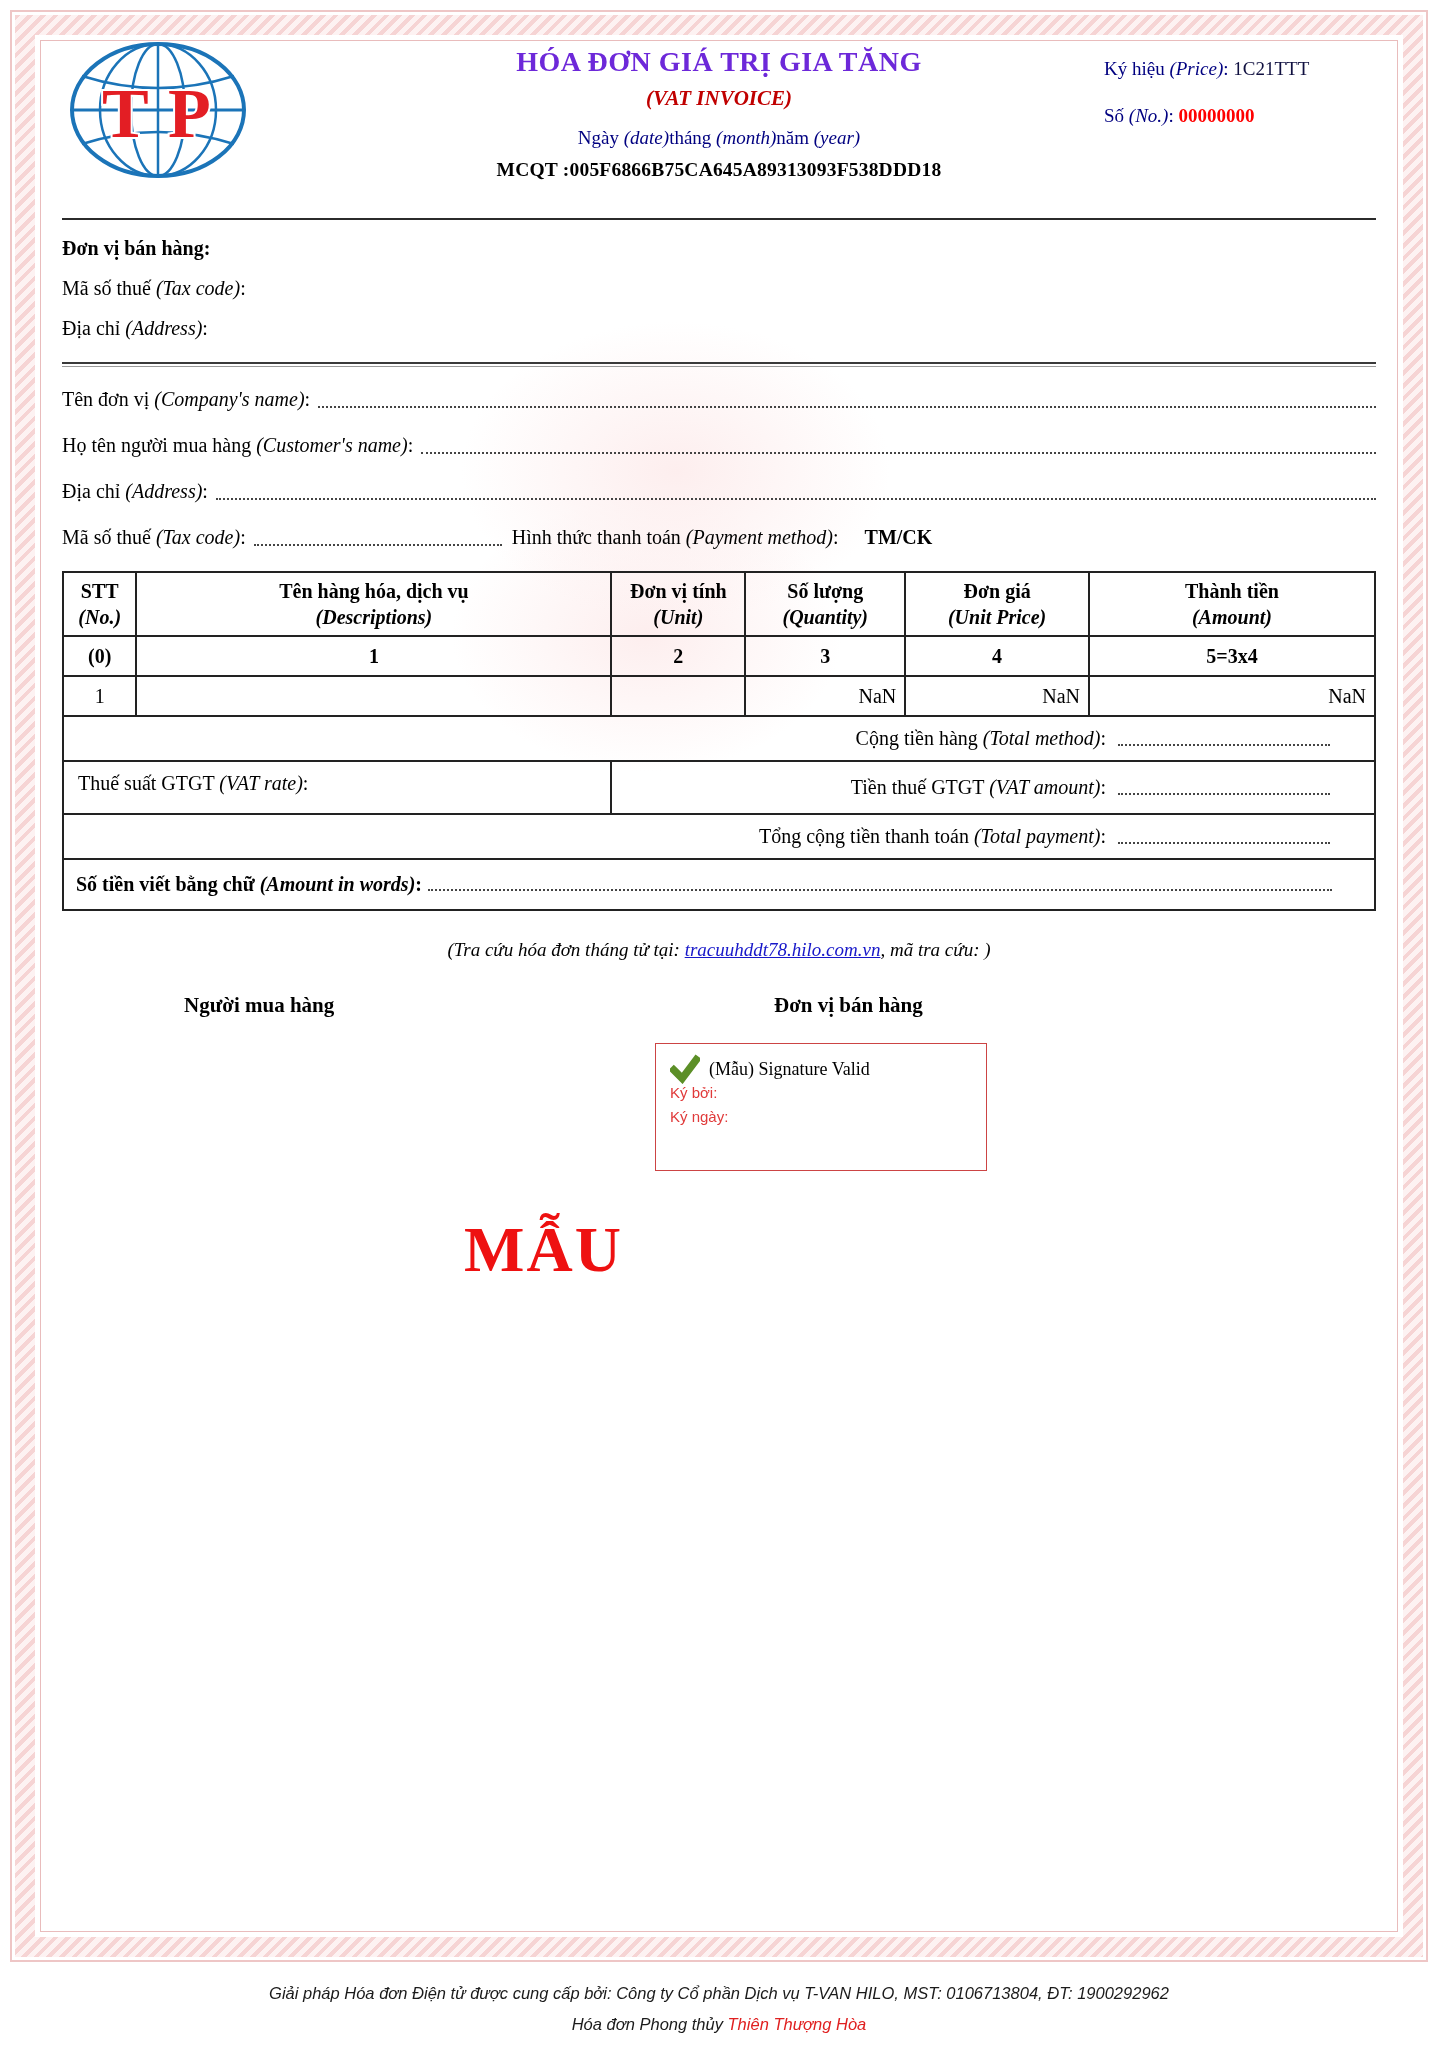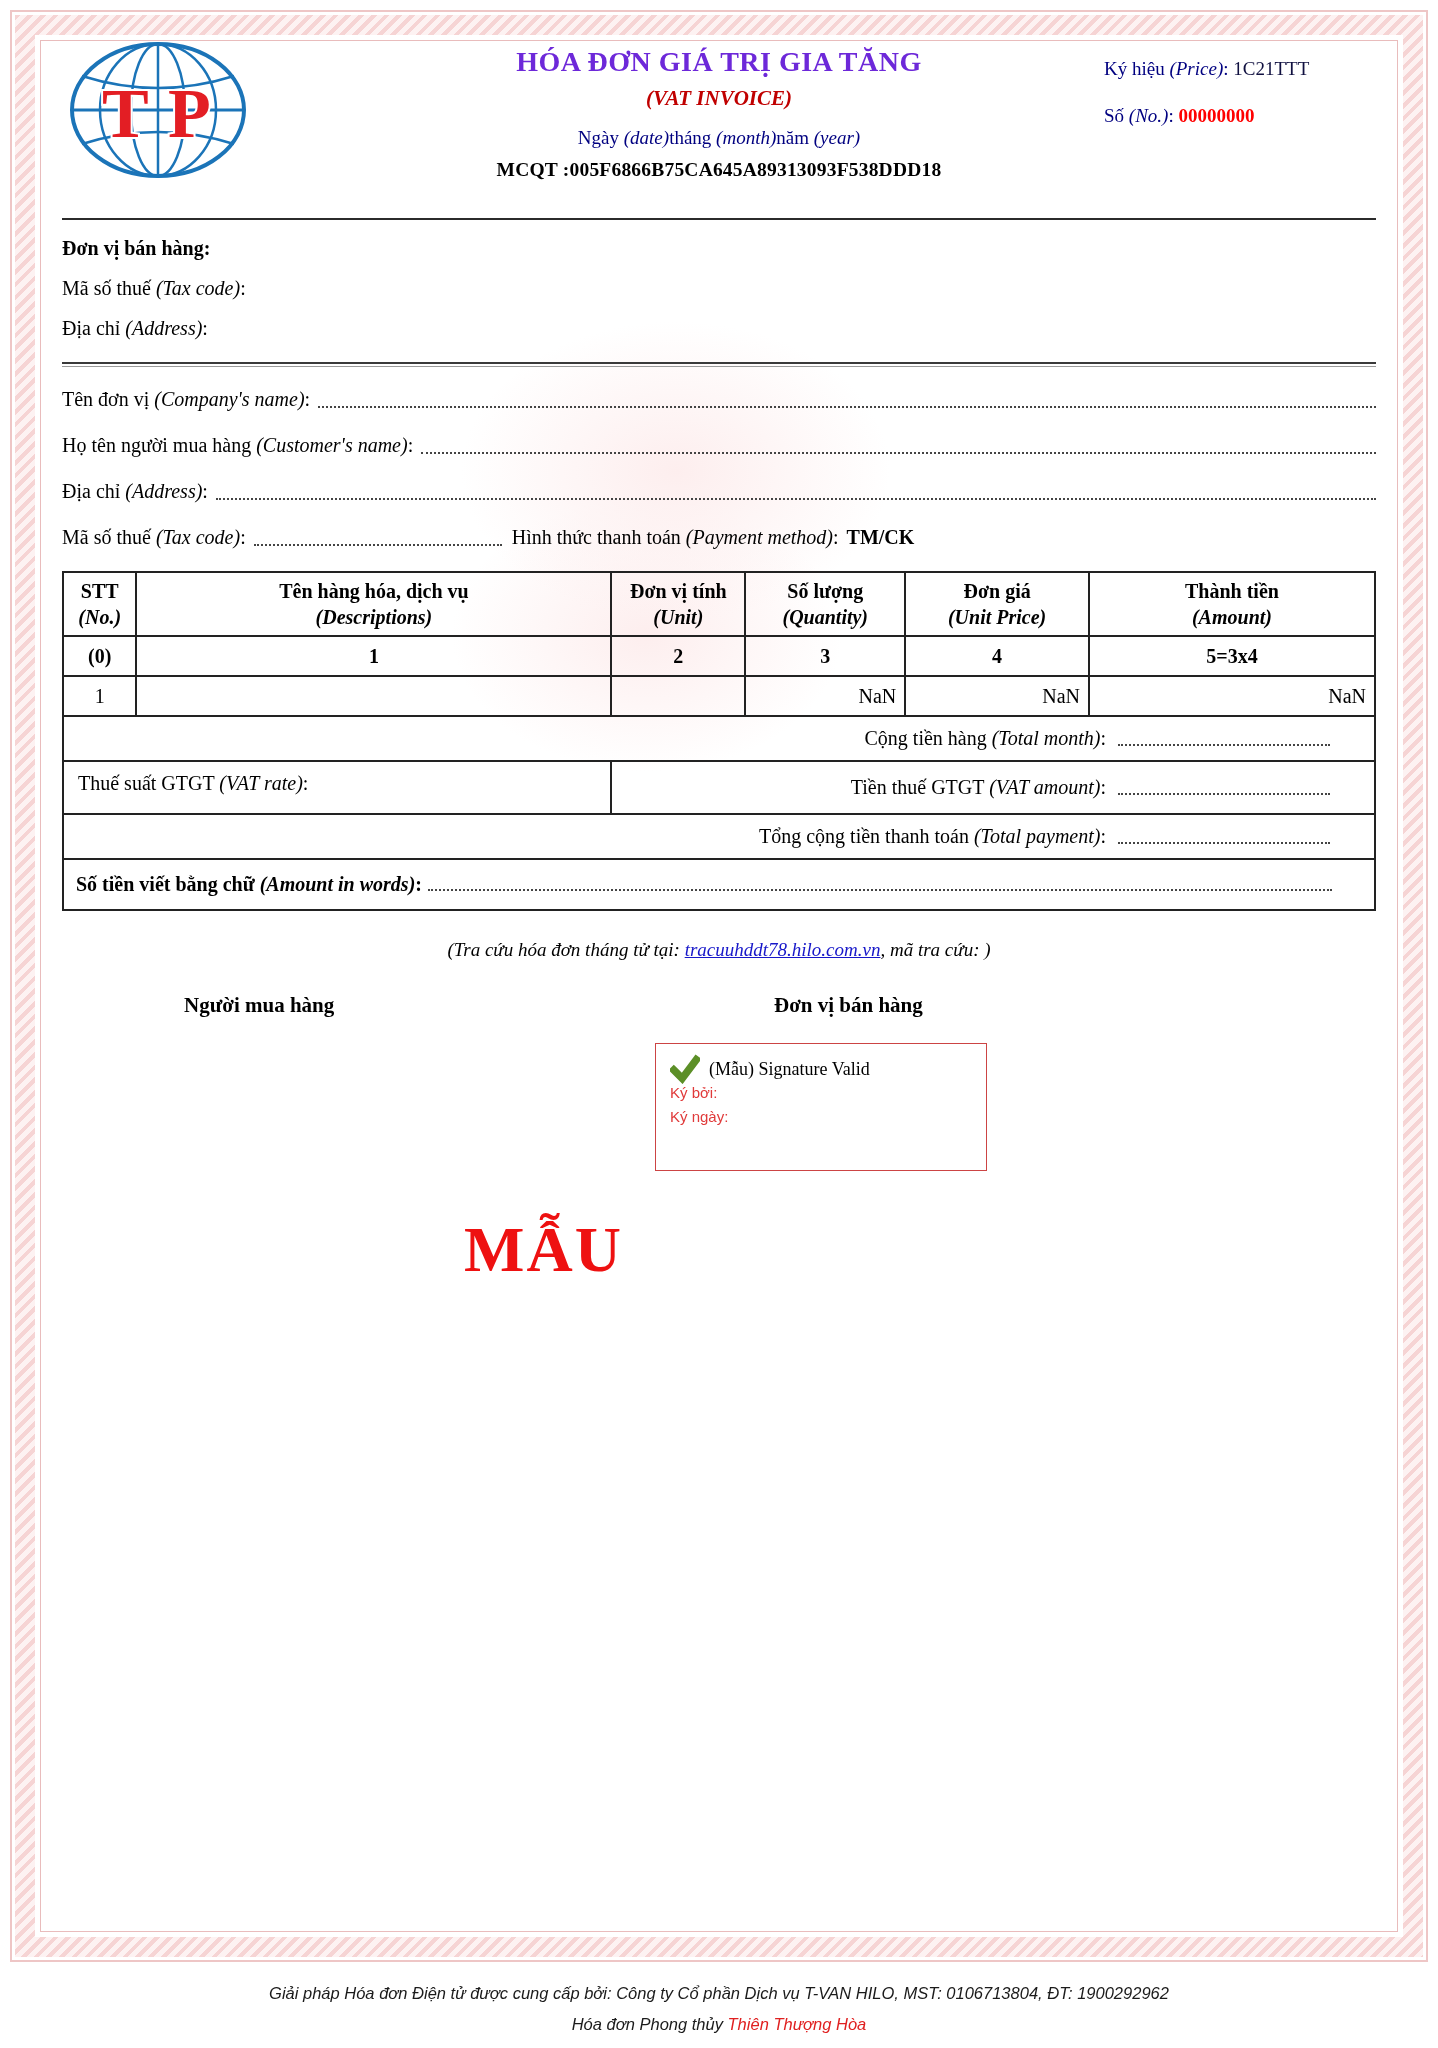--- a/index.html
+++ b/index.html
@@ -43,21 +43,21 @@
   .seller-line { margin-top:17px; font-size:20px; }
   .double-rule { margin-top:22px; border-top:2px solid #3a3a3a; border-bottom:1px solid #9a9a9a; height:5px; }
 
   
   .field-line { display:flex; align-items:flex-end; margin-top:19px; font-size:20px; line-height:27px; }
   .lbl { white-space:nowrap; }
   .dots { border-bottom:2px dotted #444; height:2px; margin:0 0 5px 8px; }
   .dots.grow { flex:1 1 auto; }
   .dots.w250 { width:248px; flex:0 0 auto; }
   .payment-lbl { margin-left:10px; }
-  .payment-value { margin-left:8px; font-weight:bold;text-align:center; }
+  .payment-value { margin-left:26px; font-weight:bold;text-align:center; }
 
   
   table.items { width:100%; border-collapse:collapse; margin-top:20px; }
   .items th, .items td { border:2px solid #222; font-size:20px; }
   .items th { padding:5px 4px; line-height:26px; text-align:center; }
   .items .index-row td { text-align:center; font-weight:bold; height:40px; }
   .items .data-row td { height:40px; padding:2px 8px; }
   .ctr { text-align:center; }
   .num { text-align:right; }
   .total-cell { padding:10px 12px; }
@@ -228,21 +228,21 @@
       <td class="ctr">1</td>
       <td></td>
       <td></td>
       <td class="num">NaN</td>
       <td class="num">NaN</td>
       <td class="num">NaN</td>
     </tr>
     <tr>
       <td colspan="6" class="total-cell">
         <div class="total-line">
-          <span class="lbl"><span>Cộng tiền hàng</span> <span class="it">(Total month)</span><span>:</span></span>
+          <span class="lbl"><span>Cộng tiền hàng</span> <span class="it">(Total method)</span><span>:</span></span>
           <span class="dots"></span>
         </div>
       </td>
     </tr>
     <tr>
       <td colspan="2" class="vat-left">
         <span>Thuế suất GTGT</span>
         <span class="it">(VAT rate)</span><span>:</span>
       </td>
       <td colspan="4" class="total-cell">

